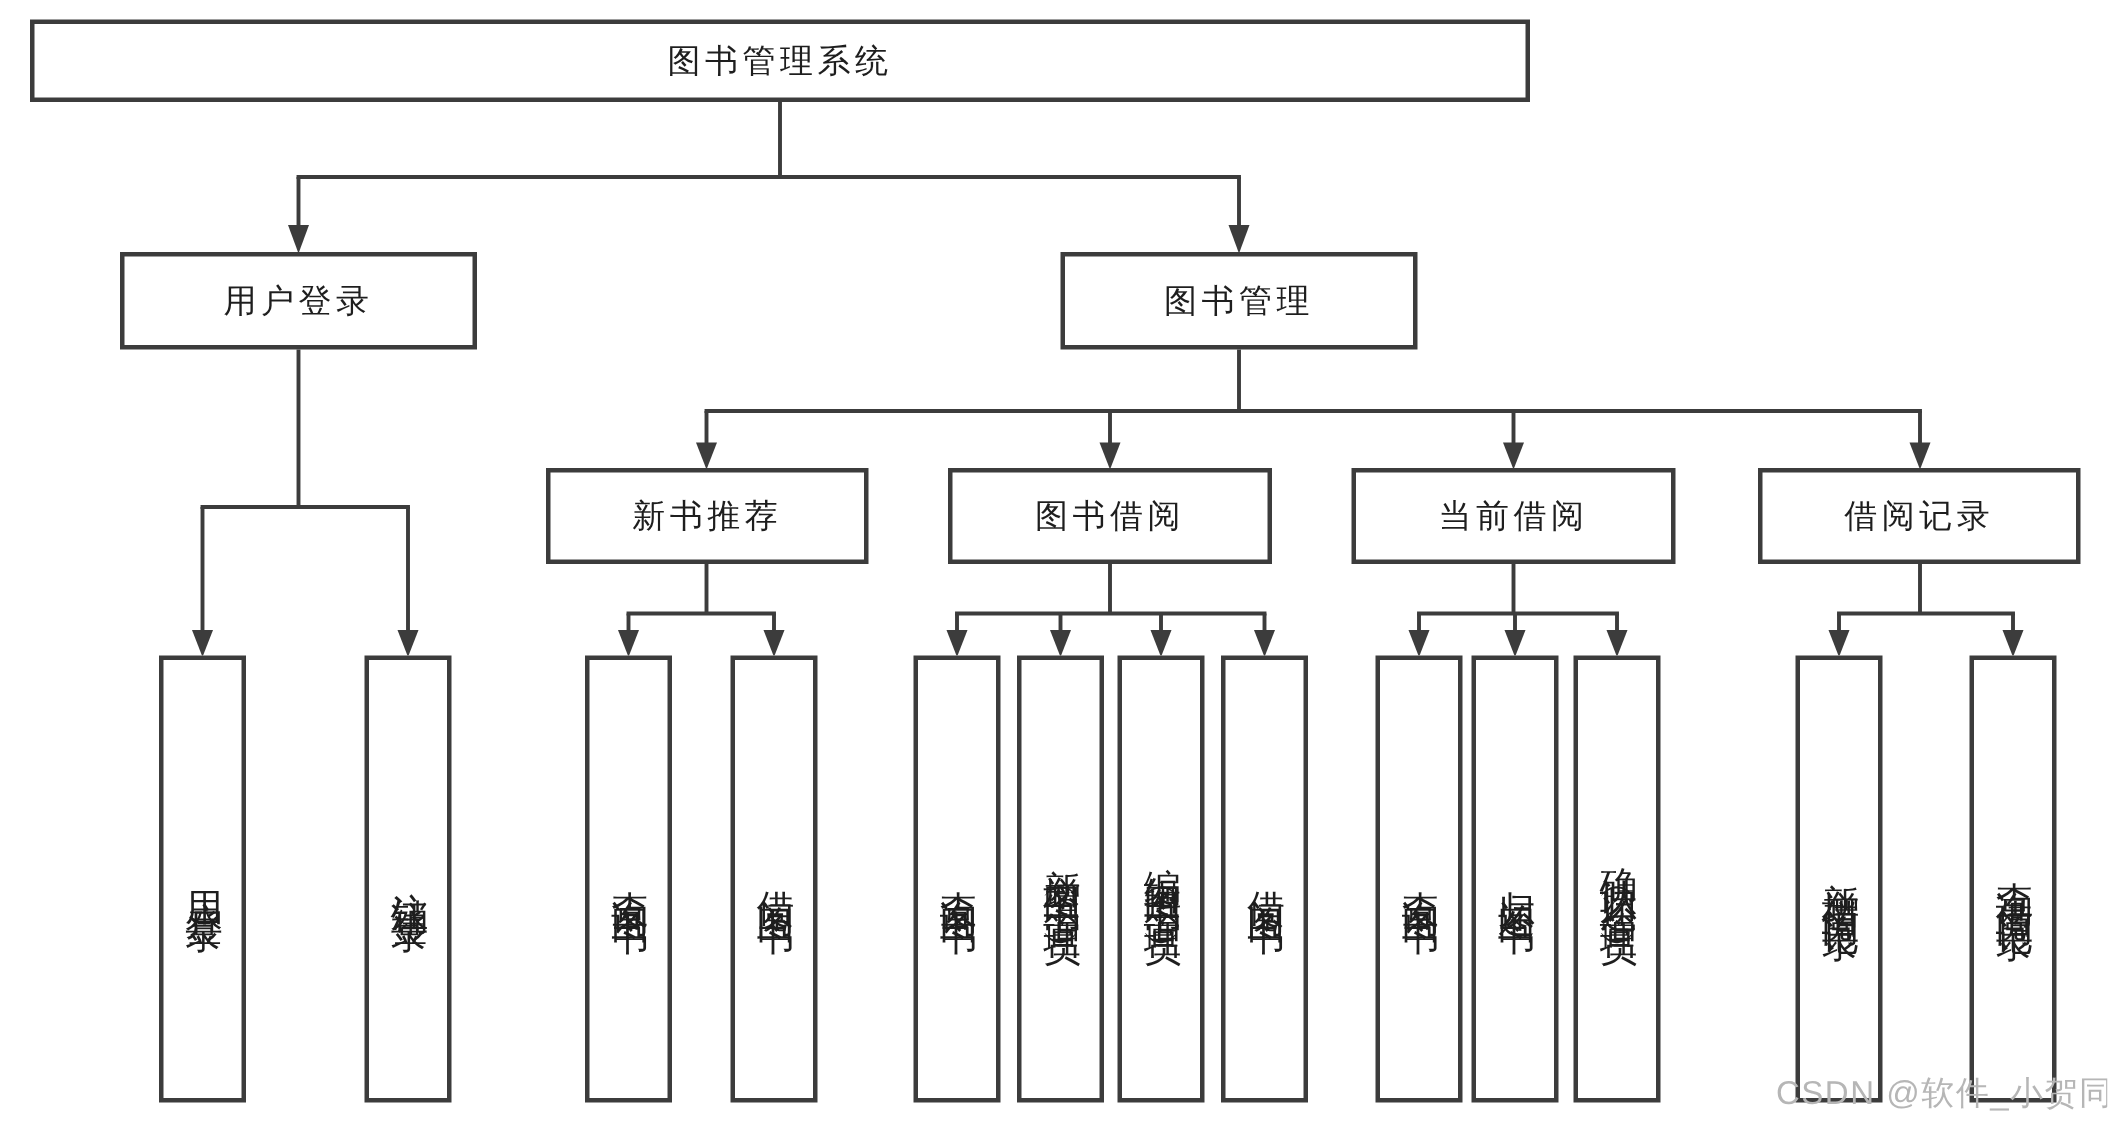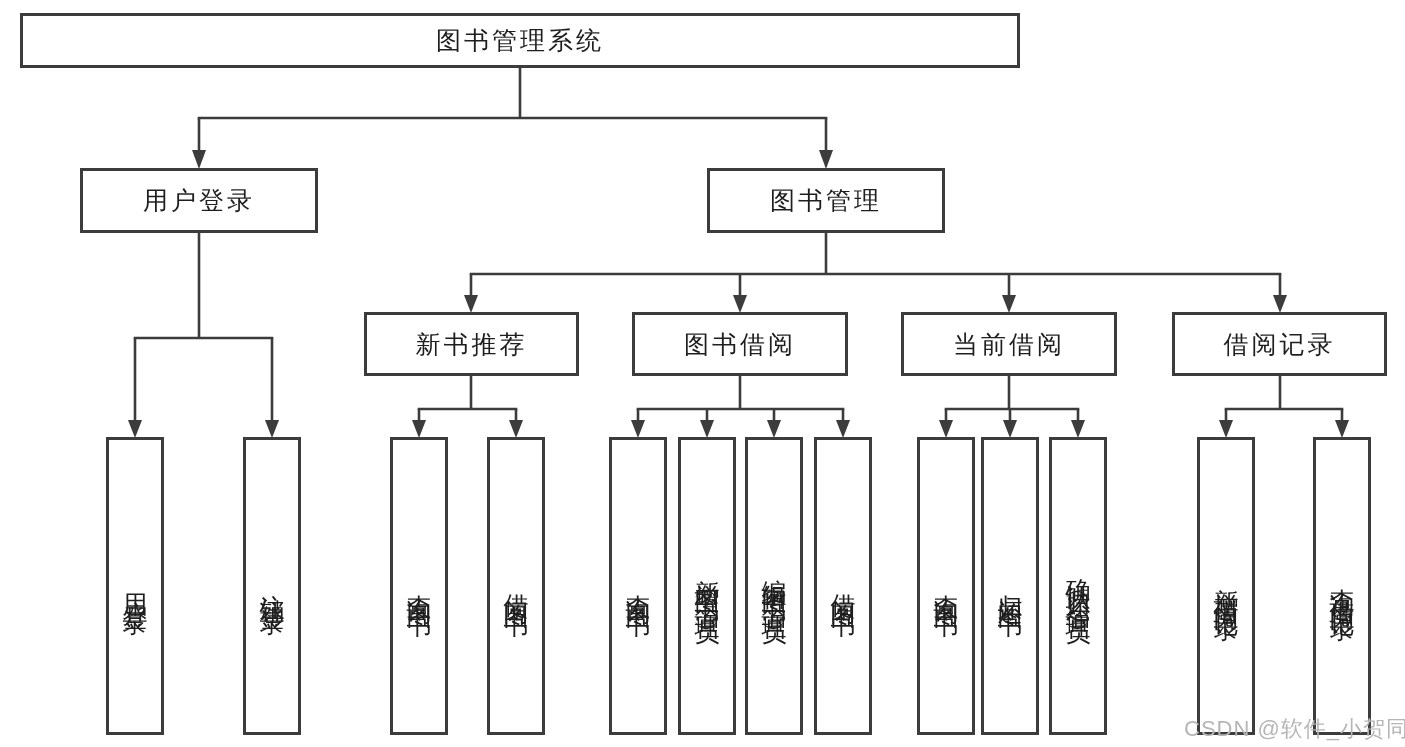--- a/index.html
+++ b/index.html
@@ -22,21 +22,21 @@
     box-sizing: border-box;
     background: #ffffff;
     border: 3px solid #3c3c3c;
     display: flex;
     align-items: center;
     justify-content: center;
     text-align: center;
     z-index: 2;
   }
   .hbox {
-    font-size: 25px;
+    font-size: 22px;
     letter-spacing: 3px;
     white-space: nowrap;
   }
   .vbox {
     writing-mode: vertical-rl;
     text-orientation: mixed;
     font-size: 25px;
     letter-spacing: 6px;
     line-height: 1;
   }

